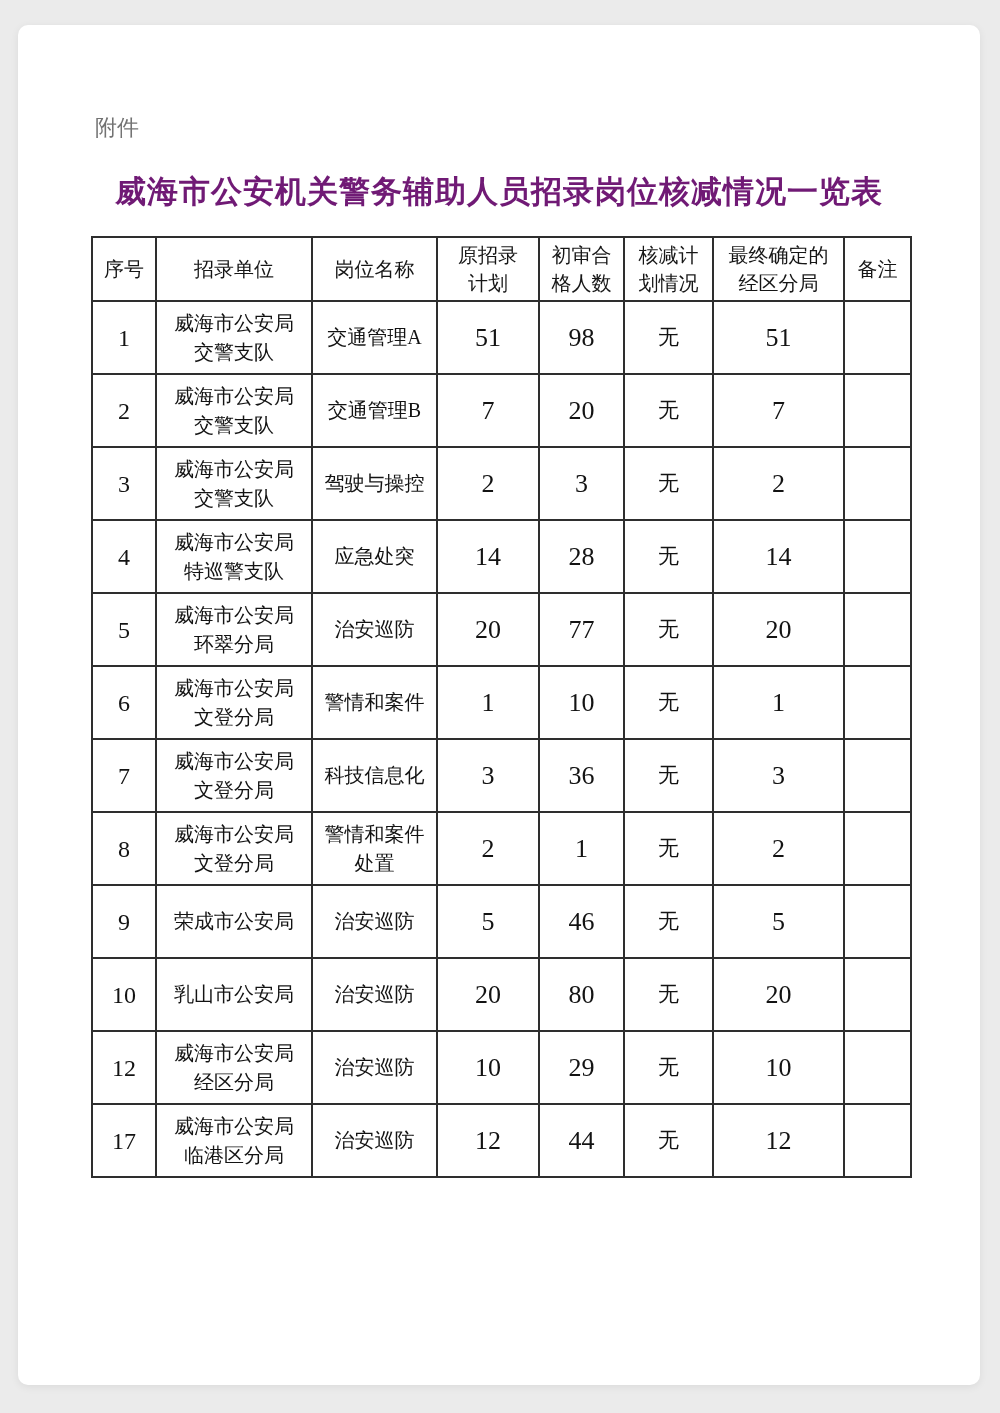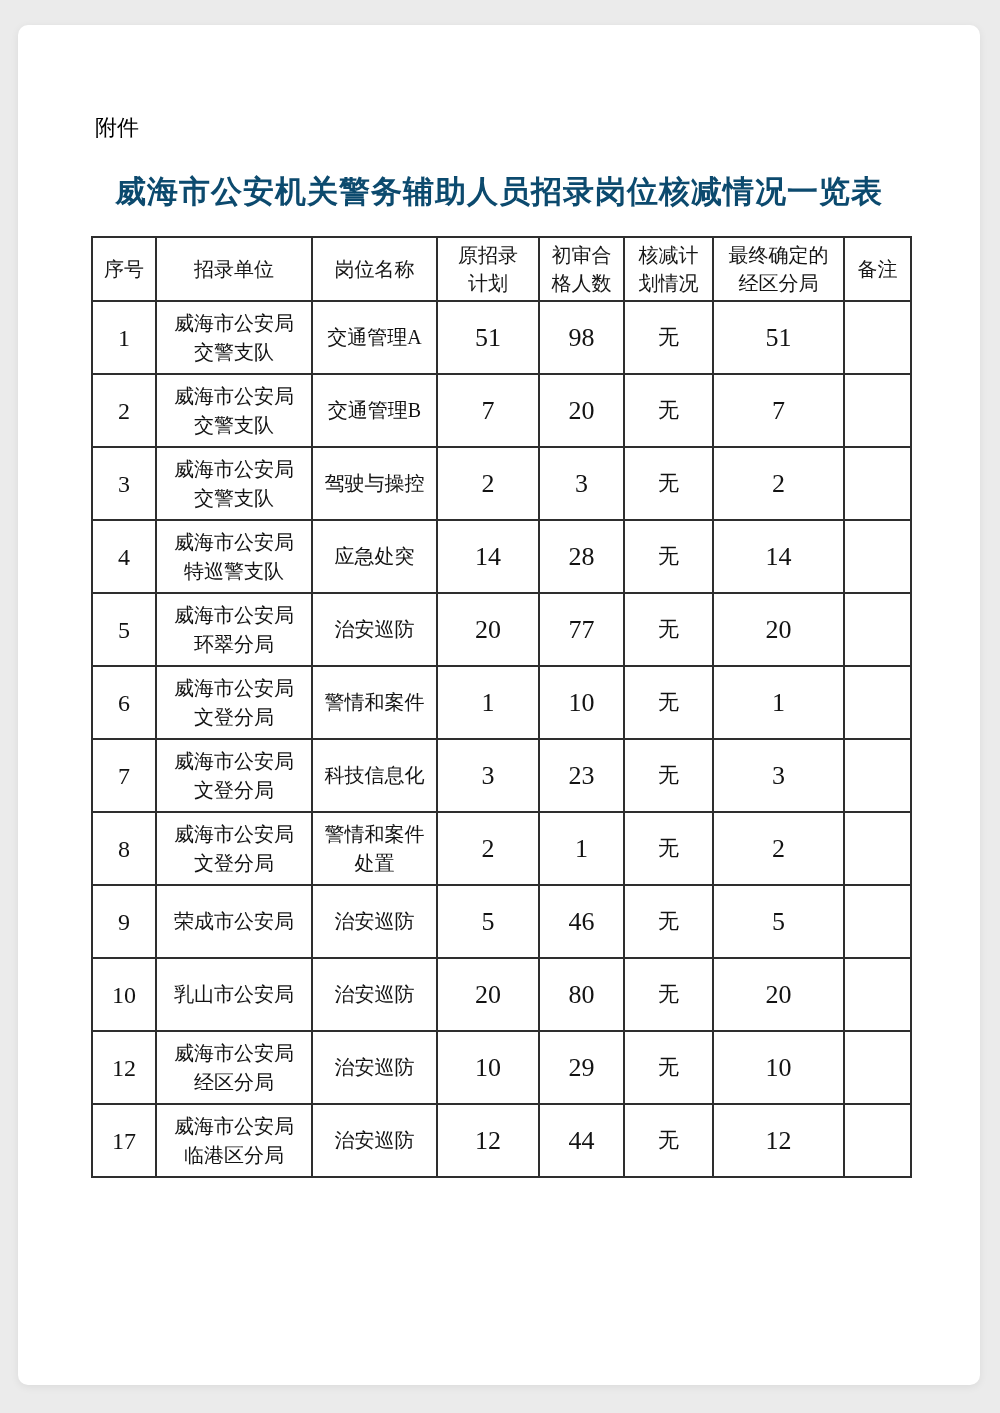--- a/index.html
+++ b/index.html
@@ -30,32 +30,32 @@
     left:39px;top:24px;
     font-size:34px;
     font-weight:700;
     color:var(--indicator);
     letter-spacing:1px;
   }
   .attachment{
     position:absolute;
     left:77px;top:88px;
     font-size:22px;
-    color:#000000;
+    color:#737373;
   }
   .doc-title{
     position:absolute;
     left:0;top:146px;
     width:100%;
     text-align:center;
     font-family:"Liberation Serif",serif;
     font-size:31px;
     font-weight:700;
     letter-spacing:1px;
-    color:#0c4a6e;
+    color:#701a75;
   }
   table.recruit-table{
     position:absolute;
     left:73px;top:211px;
     width:819px;
     border-collapse:collapse;
     table-layout:fixed;
   }
   .recruit-table th,
   .recruit-table td{
@@ -191,21 +191,21 @@
           <td class="c5">无</td>
           <td class="c6">1</td>
           <td class="c7"></td>
         </tr>
         <tr>
           <td class="c0">7</td>
           <td class="c1">威海市公安局
 文登分局</td>
           <td class="c2">科技信息化</td>
           <td class="c3">3</td>
-          <td class="c4">23</td>
+          <td class="c4">36</td>
           <td class="c5">无</td>
           <td class="c6">3</td>
           <td class="c7"></td>
         </tr>
         <tr>
           <td class="c0">8</td>
           <td class="c1">威海市公安局
 文登分局</td>
           <td class="c2">警情和案件
 处置</td>

